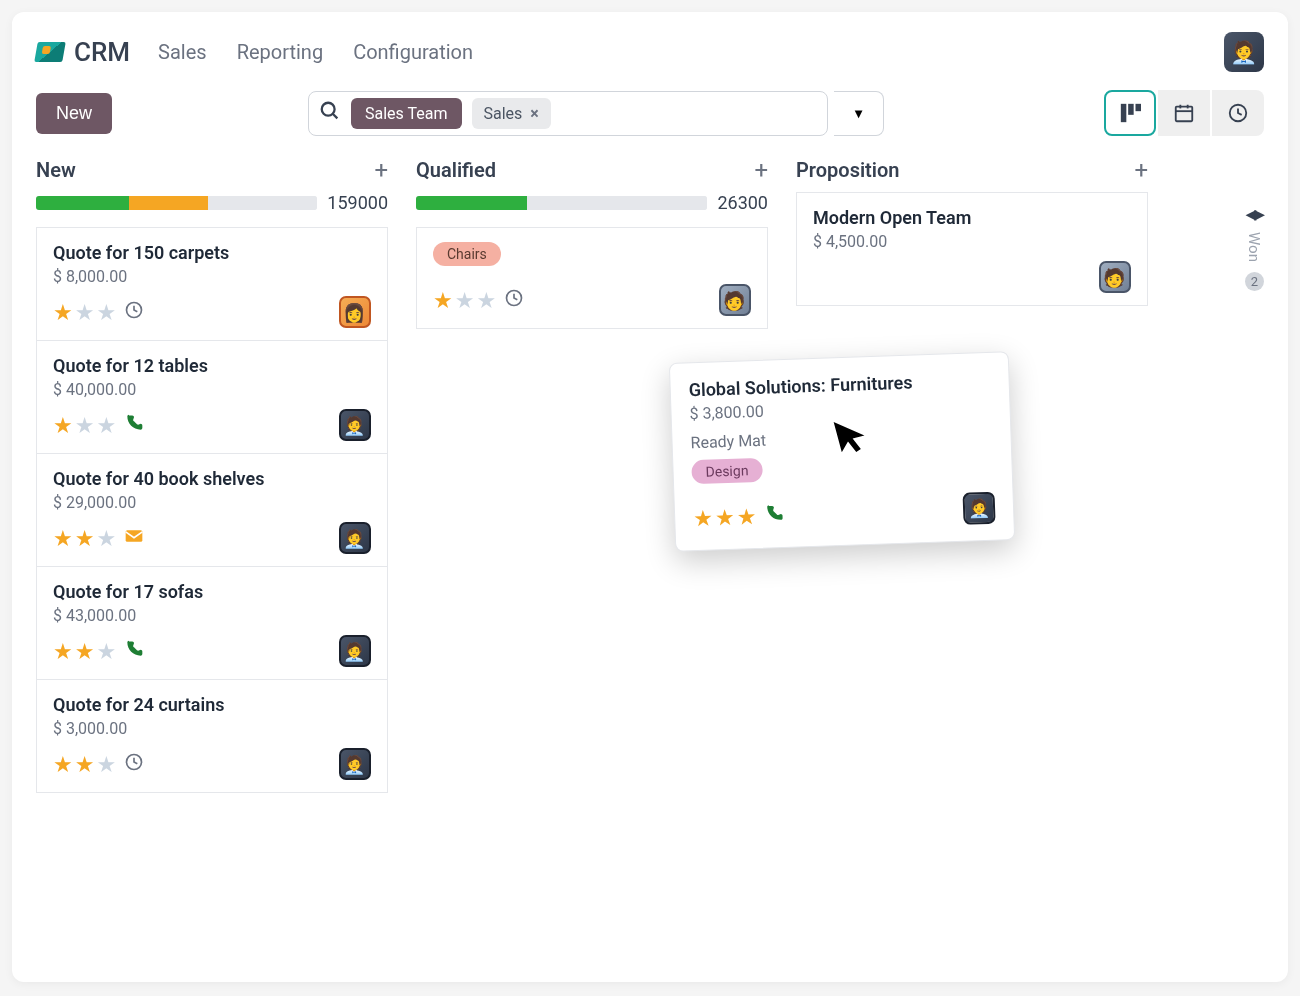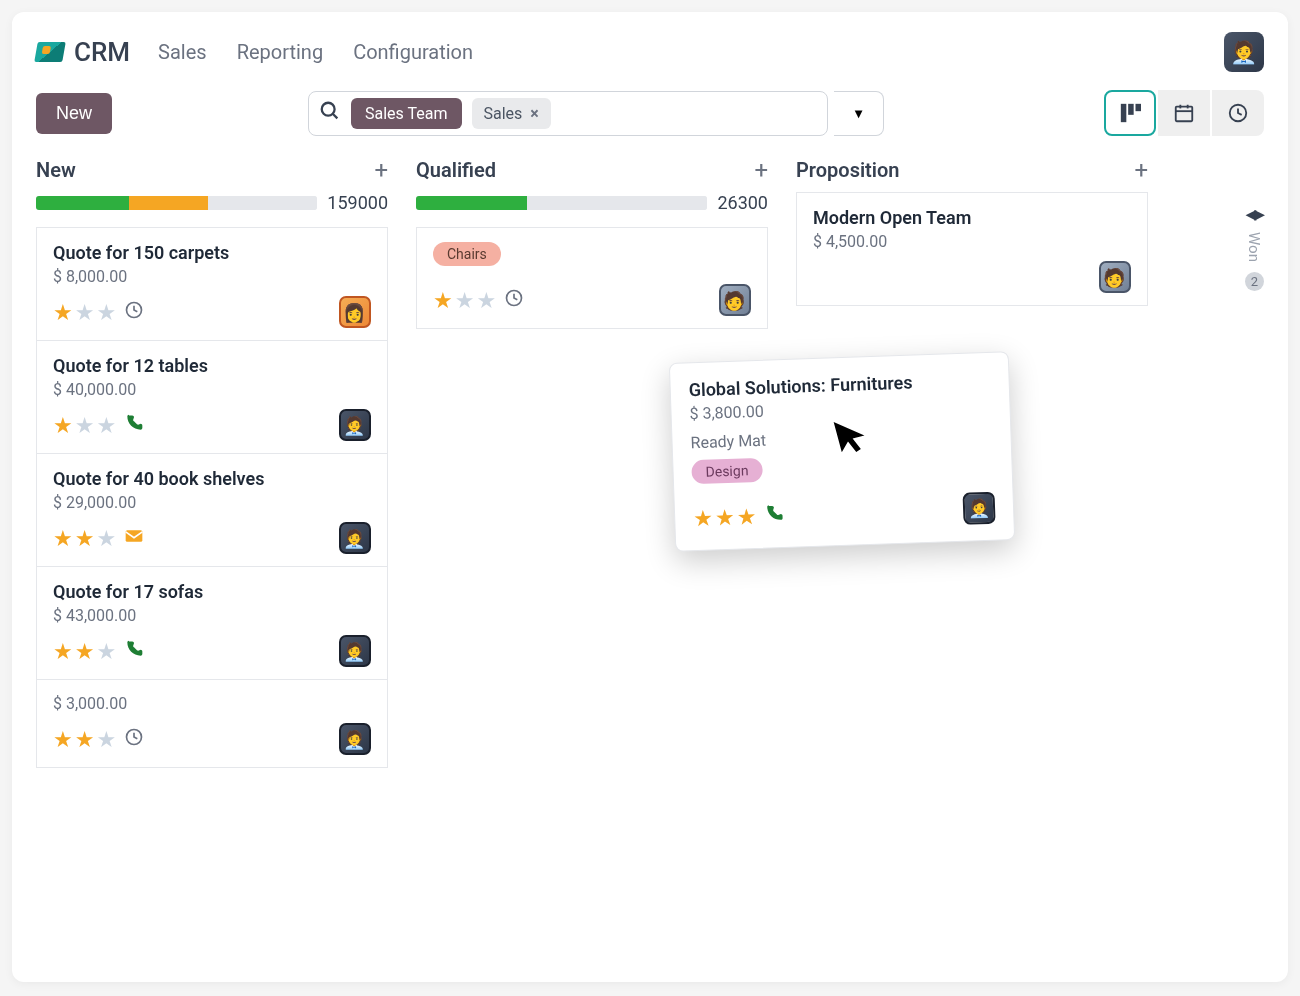--- a/index.html
+++ b/index.html
@@ -203,20 +203,21 @@
               <span class="star-f">★</span>
               <span class="star-e">★</span>
               <span class="phone-icon"><svg width="20" height="20" viewBox="0 0 24 24" fill="currentColor">
                   <path d="M6 2c-1 0-2 1-2 2 0 9 7 16 16 16 1 0 2-1 2-2v-3c0-1-1-2-2-2l-3 1c-1 0-1 0-2-1l-3-3c-1-1-1-1-1-2l1-3c0-1-1-2-2-2H6z"></path>
                 </svg></span>
             </div>
             <div class="mini-avatar av-2">🧑‍💼</div>
           </div>
         </div>
         <div class="card">
+          <div class="card-title">Quote for 24 curtains</div>
           <div class="card-amount">$ 3,000.00</div>
           <div class="card-foot">
             <div class="stars">
               <span class="star-f">★</span>
               <span class="star-f">★</span>
               <span class="star-e">★</span>
               <span class="act-icon"><svg width="20" height="20" viewBox="0 0 24 24" fill="none" stroke="currentColor" stroke-width="2">
                   <circle cx="12" cy="12" r="9"></circle>
                   <polyline points="12 7 12 12 16 14"></polyline>
                 </svg></span>

